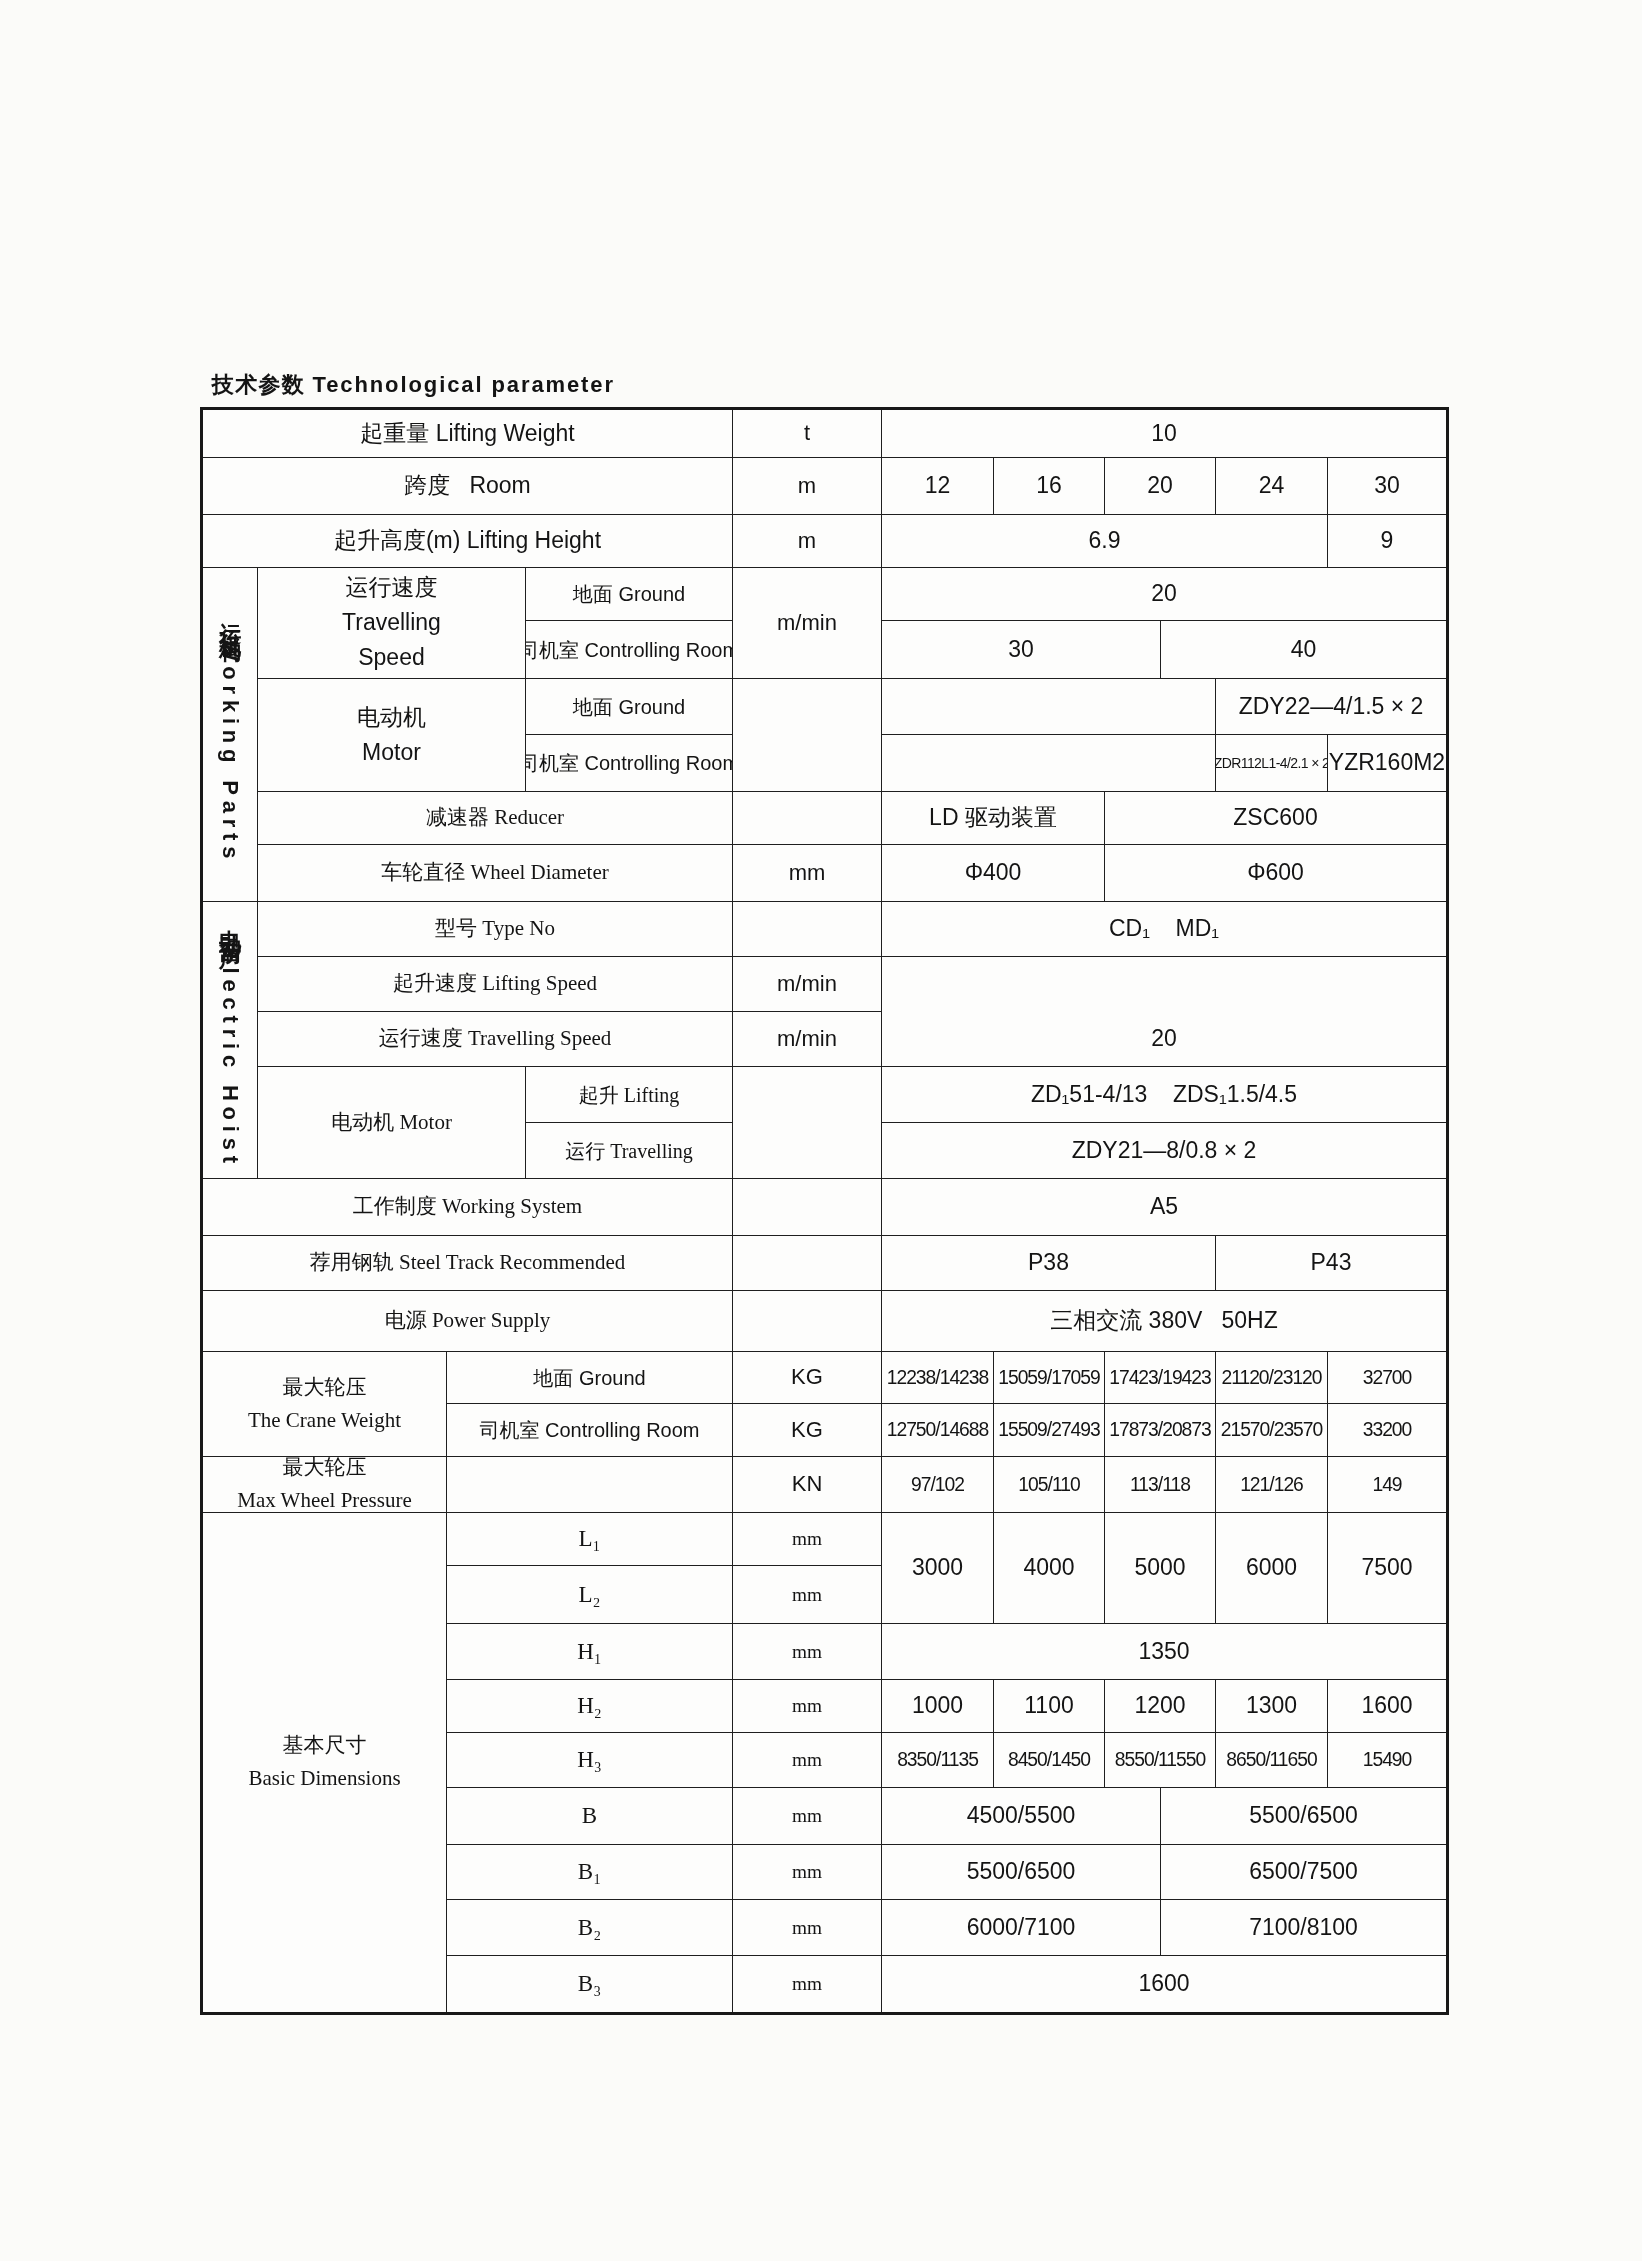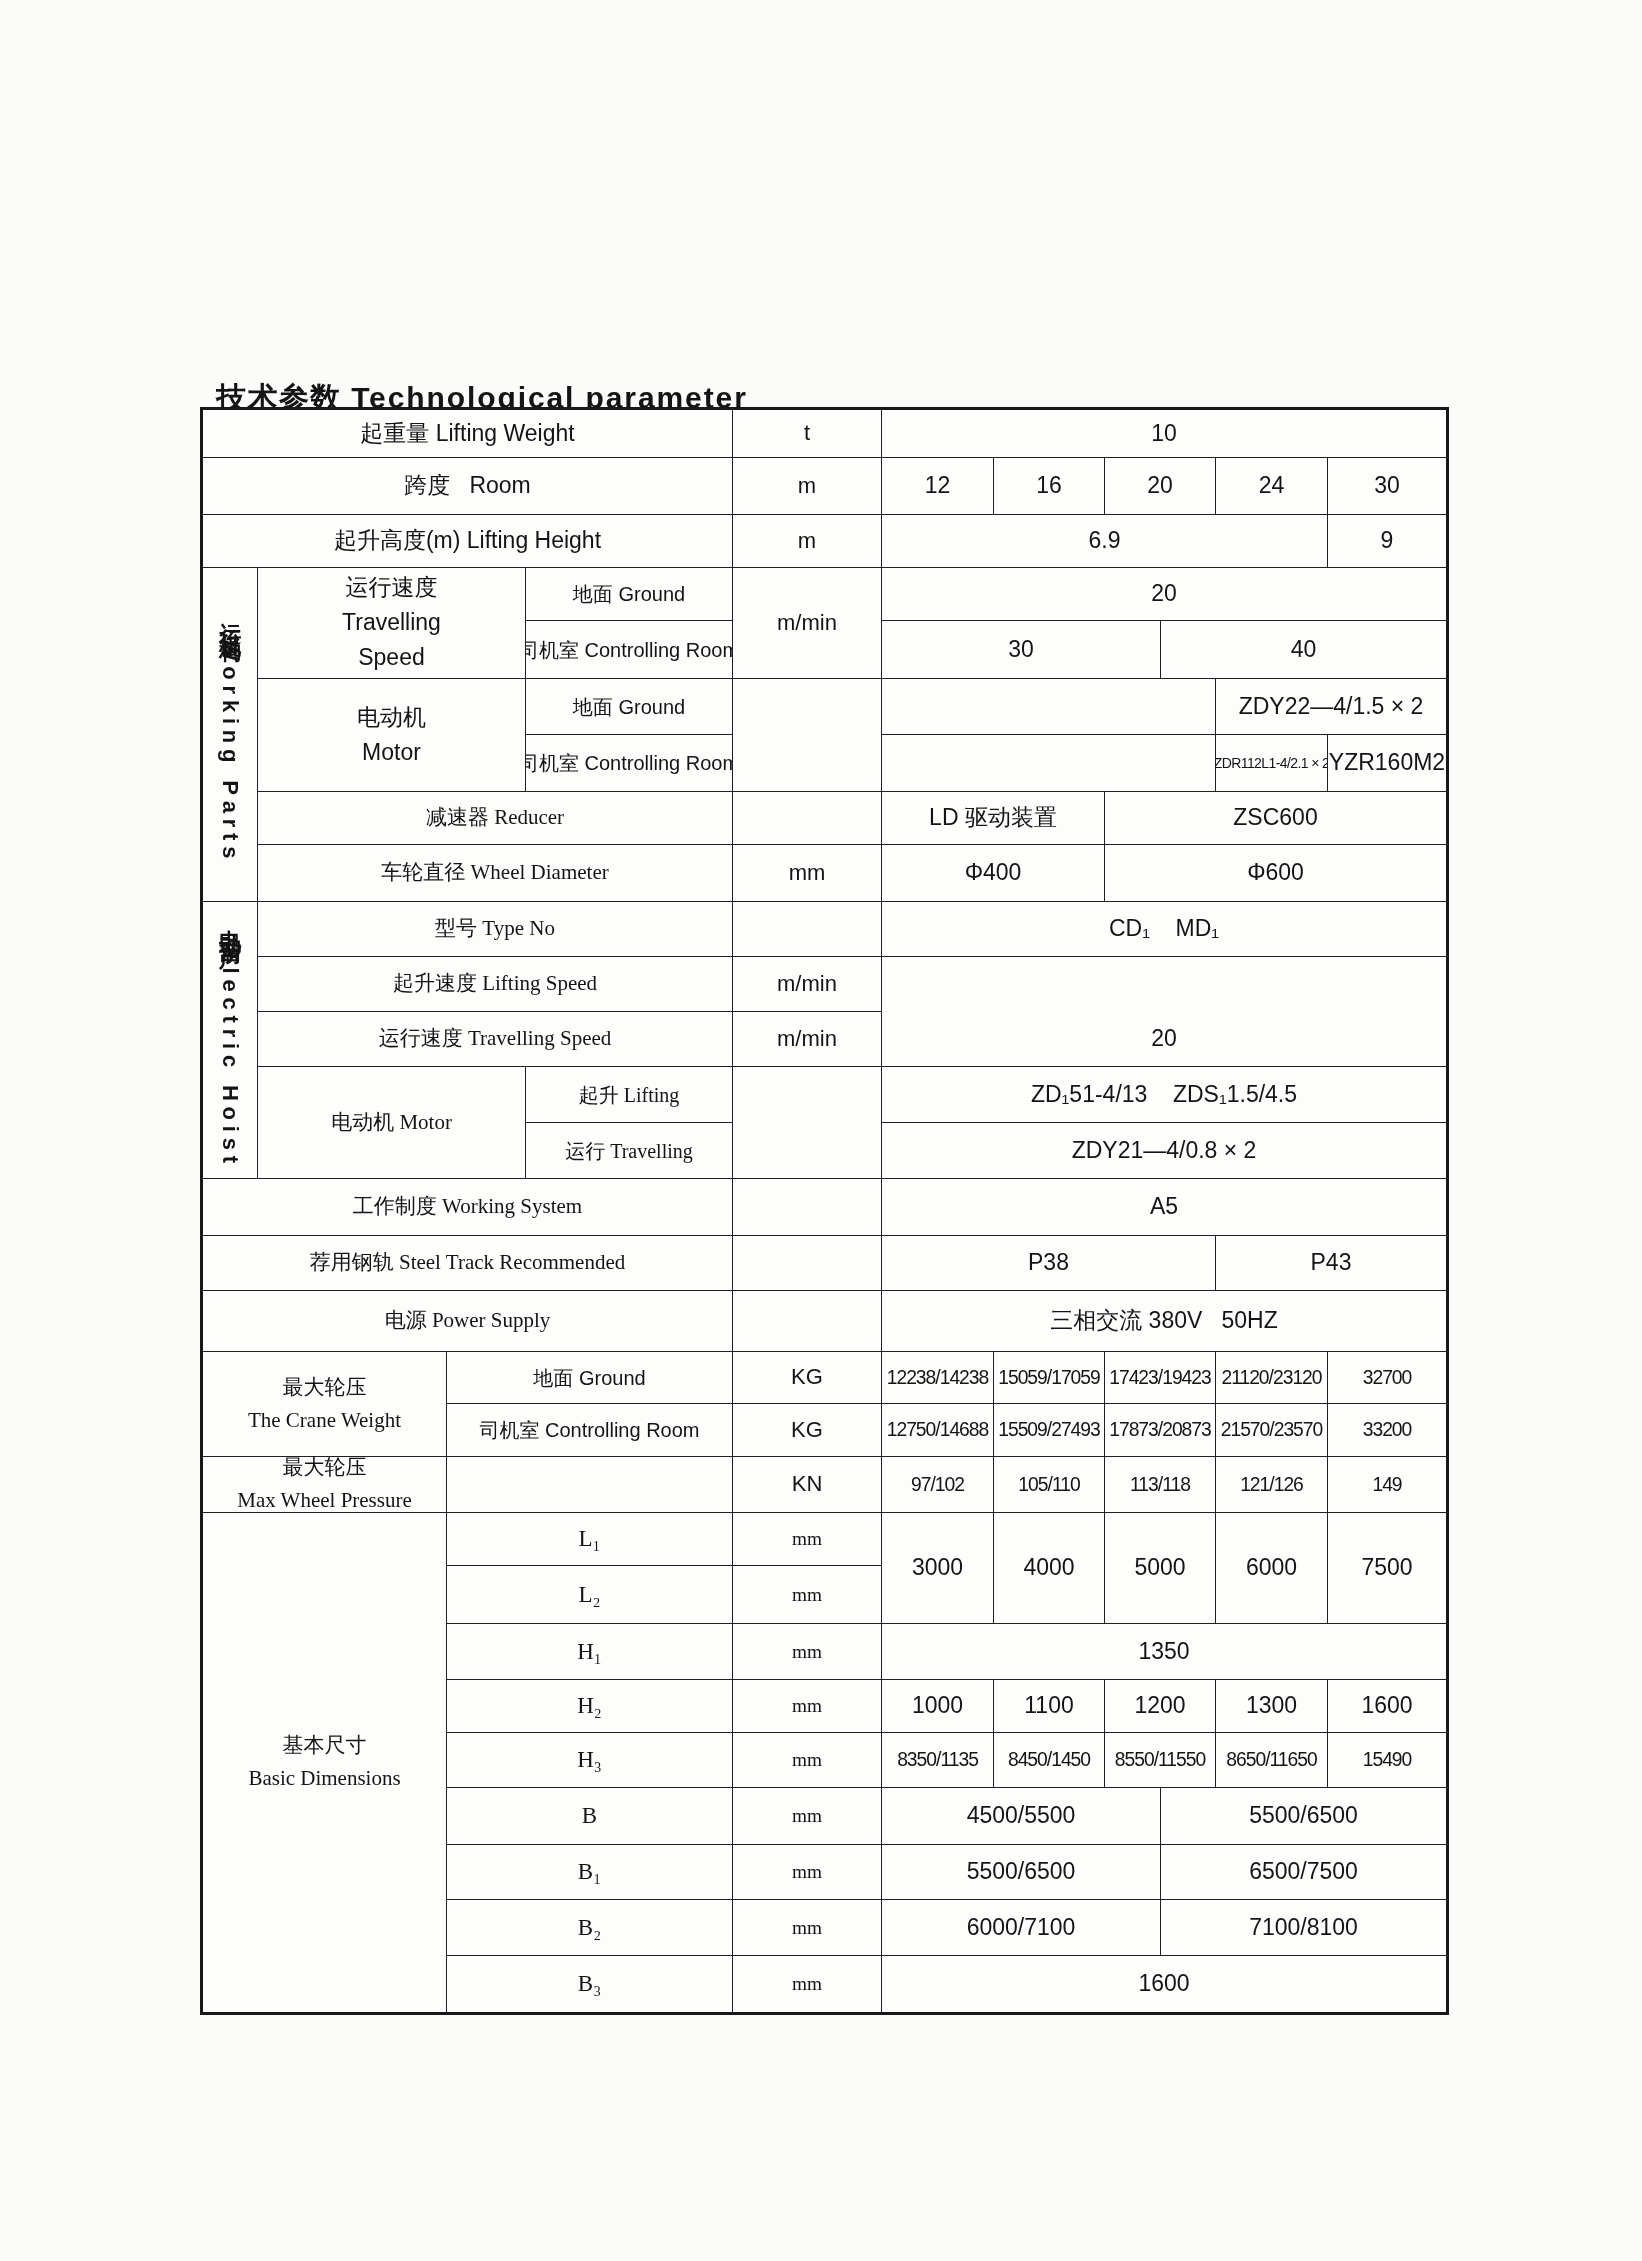--- a/index.html
+++ b/index.html
@@ -3,21 +3,21 @@
 <meta charset="utf-8">
 <style>
   html,body{margin:0;padding:0;}
   body{
     width:1643px;height:2261px;position:relative;
     background:#fbfbf9;color:#141414;
     font-family:"Liberation Sans","DejaVu Sans",sans-serif;
   }
   #page-title{
     position:absolute;left:197px;top:344px;
-    font-size:30px;font-weight:bold;letter-spacing:1.3px;white-space:pre;
+    font-size:22px;font-weight:bold;letter-spacing:1.3px;white-space:pre;
   }
   #page-title .en{font-weight:bold;letter-spacing:1.9px;}
   #tbl{
     position:absolute;left:200px;top:407px;width:1243px;
     display:grid;background:#fdfdfc;
     border:3.2px solid #181818;
     grid-template-columns:55px 189px 79px 207px 149px 112px 111px 56px 55px 112px 118px;
     grid-template-rows:48px 57px 53px 53px 58px 56px 57px 53px 57px 55px 55px 55px 56px 56px 57px 55px 61px 52px 53px 56px 53px 58px 56px 53px 55px 57px 55px 56px 56px;
   }
   .c{
@@ -115,21 +115,21 @@
 
   <div class="c serif dim" style="grid-area:12/2/13/5">运行速度 Travelling Speed</div>
   <div class="c unit" style="grid-area:12/5/13/6">m/min</div>
   <div class="c er" style="grid-area:12/6/13/12">20</div>
 
   <div class="c serif dim" style="grid-area:13/2/15/4">电动机 Motor</div>
   <div class="c serif sub" style="grid-area:13/4/14/5">起升 Lifting</div>
   <div class="c serif sub" style="grid-area:14/4/15/5">运行 Travelling</div>
   <div class="c" style="grid-area:13/5/15/6"></div>
   <div class="c er" style="grid-area:13/6/14/12">ZD₁51-4/13    ZDS₁1.5/4.5</div>
-  <div class="c er" style="grid-area:14/6/15/12">ZDY21—4/0.8 × 2</div>
+  <div class="c er" style="grid-area:14/6/15/12">ZDY21—8/0.8 × 2</div>
 
   <div class="c serif dim" style="grid-area:15/1/16/5">工作制度 Working System</div>
   <div class="c" style="grid-area:15/5/16/6"></div>
   <div class="c er" style="grid-area:15/6/16/12">A5</div>
 
   <div class="c serif dim" style="grid-area:16/1/17/5">荐用钢轨 Steel Track Recommended</div>
   <div class="c" style="grid-area:16/5/17/6"></div>
   <div class="c" style="grid-area:16/6/17/10">P38</div>
   <div class="c er" style="grid-area:16/10/17/12">P43</div>
 

